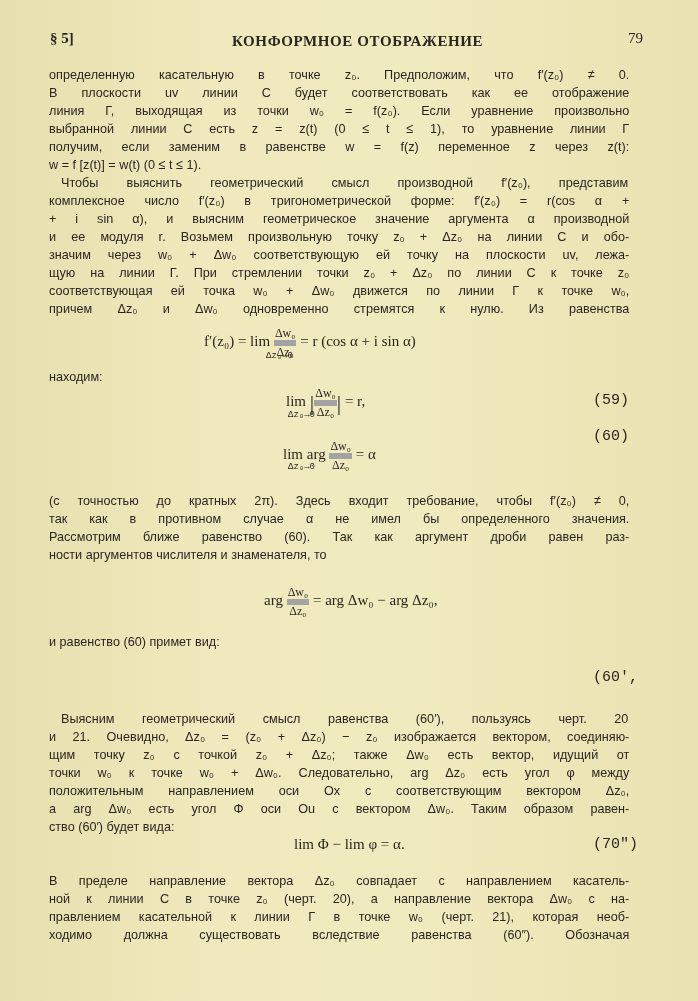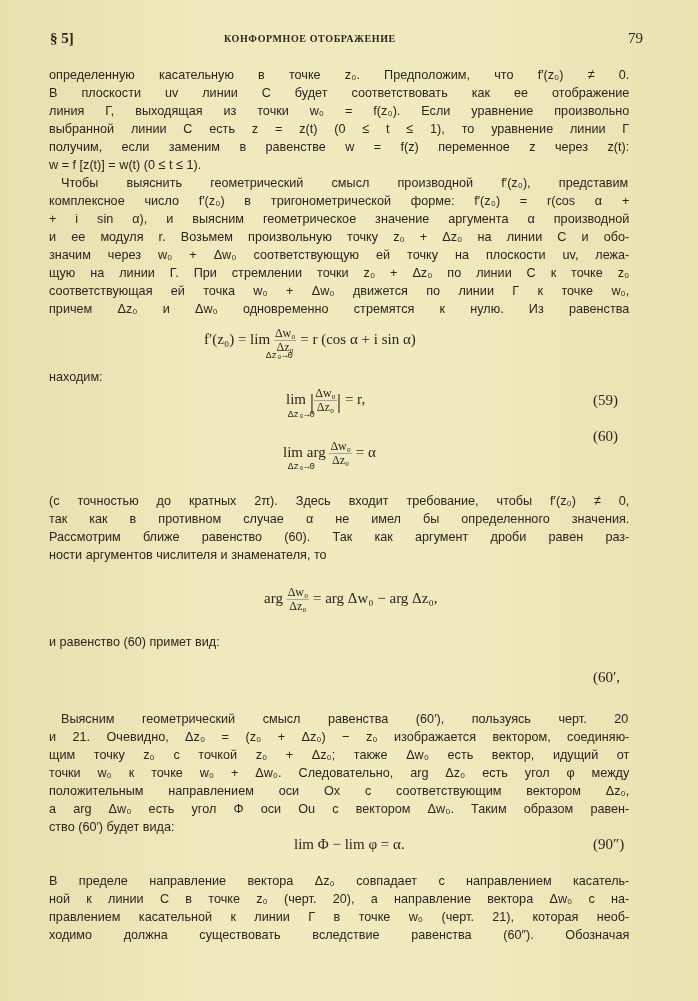--- a/index.html
+++ b/index.html
@@ -7,39 +7,39 @@
     width: 698px; height: 1001px; overflow: hidden;
     background: #ede7b8;
     background: linear-gradient(90deg, #e6dfae 0%, #efe9bd 30%, #f0eabf 60%, #e9e2b1 100%);
     font-family: "Liberation Serif", serif;
     color: #2a2620;
     position: relative;
   }
   .page { position: absolute; left: 0; top: 0; width: 698px; height: 1001px; }
   .hdr { position: absolute; top: 30px; font-size: 15px; }
   .hdr-sec { left: 50px; font-weight: bold; }
-  .hdr-title { left: 224px; font-size: 10px; font-weight: bold; letter-spacing: 0.6px; top: 33px; }
+  .hdr-title { left: 232px; font-size: 15px; font-weight: bold; letter-spacing: 0.6px; top: 33px; }
   .hdr-num { left: 628px; font-weight: normal; }
   .line {
     position: absolute; left: 49px; width: 580px;
     font-family: "Liberation Sans", sans-serif;
     font-size: 13.6px; line-height: 17px; white-space: nowrap;
     text-align: justify; text-align-last: justify;
     transform: scaleX(0.93); transform-origin: left center; width: 624px;
   }
   .line.last { text-align-last: left; }
   .line.indent { left: 61px; width: 610px; }
   .formula {
     position: absolute; font-family: Liberation Serif, serif;
     font-size: 15px; white-space: nowrap; margin-left: 28px;
   }
   .sub { position: absolute; font-family: Liberation Mono, monospace; font-size: 9px; white-space: nowrap; margin-left: 38px; }
-  .eqnum { position: absolute; left: 593px; font-family: Liberation Serif, serif; font-size: 15px; }
+  .eqnum { position: absolute; left: 593px; font-family: Liberation Mono, monospace; font-size: 15px; }
   .frac { display: inline-block; vertical-align: middle; text-align: center; font-size: 12px; line-height: 13px; }
-  .frac .num { display: block; border-bottom: 1px solid #a3a3a3; padding: 0 1px; }
+  .frac .num { display: block; border-bottom: 6px solid #a3a3a3; padding: 0 1px; }
   .frac .den { display: block; }
 </style>
 </head>
 <body>
 
 <div class="page">
 
   <div class="hdr hdr-sec">§ 5]</div>
   <div class="hdr hdr-title">КОНФОРМНОЕ ОТОБРАЖЕНИЕ</div>
   <div class="hdr hdr-num">79</div>
@@ -114,20 +114,20 @@
 
   <div class="line indent" style="top:710px">Выясним геометрический смысл равенства (60′), пользуясь черт. 20</div>
   <div class="line" style="top:728px">и 21. Очевидно, Δz₀ = (z₀ + Δz₀) − z₀ изображается вектором, соединяю-</div>
   <div class="line" style="top:746px">щим точку z₀ с точкой z₀ + Δz₀; также Δw₀ есть вектор, идущий от</div>
   <div class="line" style="top:764px">точки w₀ к точке w₀ + Δw₀. Следовательно, arg Δz₀ есть угол φ между</div>
   <div class="line" style="top:782px">положительным направлением оси Ox с соответствующим вектором Δz₀,</div>
   <div class="line" style="top:800px">а arg Δw₀ есть угол Φ оси Ou с вектором Δw₀. Таким образом равен-</div>
   <div class="line last" style="top:818px">ство (60′) будет вида:</div>
 
   <div class="formula" style="left:266px; top:836px">lim Φ − lim φ = α.</div>
-  <div class="eqnum" style="top:836px">(90″)</div>
+  <div class="eqnum" style="top:836px">(70″)</div>
 
   <div class="line" style="top:872px">В пределе направление вектора Δz₀ совпадает с направлением касатель-</div>
   <div class="line" style="top:890px">ной к линии C в точке z₀ (черт. 20), а направление вектора Δw₀ с на-</div>
   <div class="line" style="top:908px">правлением касательной к линии Γ в точке w₀ (черт. 21), которая необ-</div>
   <div class="line" style="top:926px">ходимо должна существовать вследствие равенства (60″). Обозначая</div>
 
 </div>
 
 </body></html>

